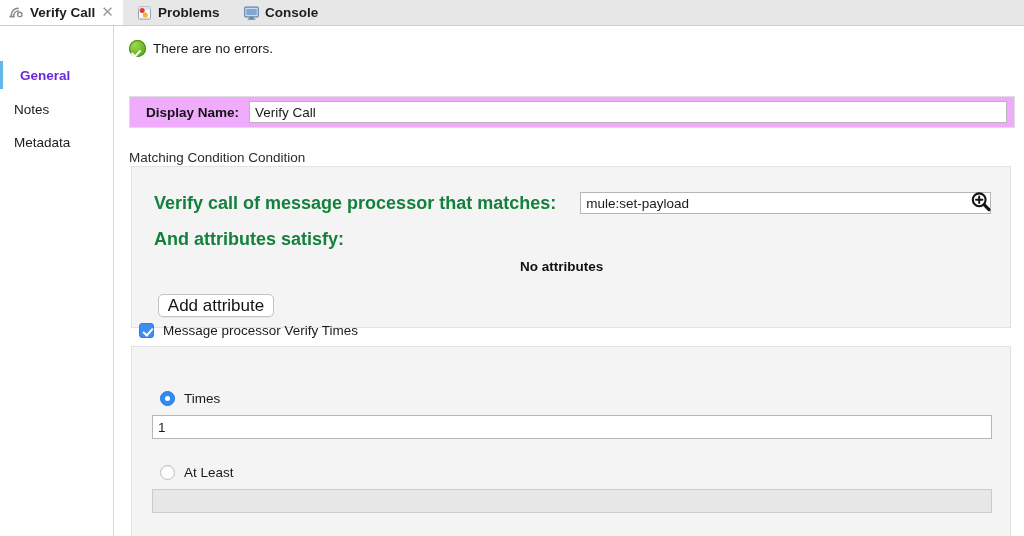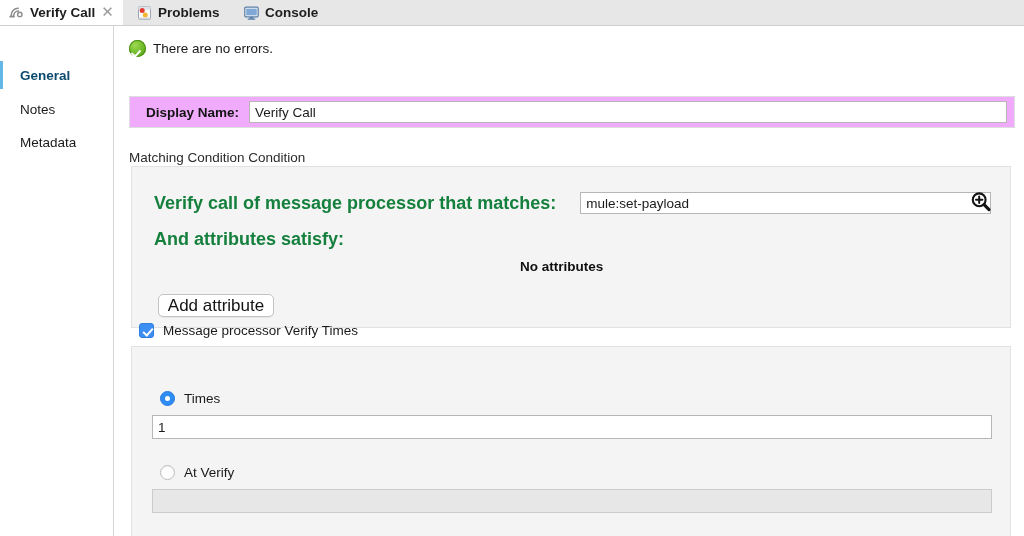--- a/index.html
+++ b/index.html
@@ -65,24 +65,24 @@
     border-right: 1px solid #d6d6d6;
     box-sizing: border-box;
   }
   .side-item {
     position: absolute; left: 0;
     width: 113px; height: 28px;
     display: flex; align-items: center;
     font-size: 13.5px;
     color: #1a1a1a;
     box-sizing: border-box;
-    padding-left: 20px;
+    padding-left: 14px;
   }
   .side-item.selected {
-    color: #0c4a6e;
+    color: #6d28d9;
     font-weight: bold;
     border-left: 3px solid #63b8e8;
     padding-left: 17px;
   }
   #side-general  { top: 35px; }
   #side-notes    { top: 69px; }
   #side-metadata { top: 102px; }
 
   
   .content {
@@ -365,20 +365,20 @@
     <div class="groupbox" id="gb-times">
 
       <div class="radio-row" id="row-times">
         <span class="radio on"></span>
         <span class="radio-label">Times</span>
       </div>
       <input class="txtinput wideinput" id="times-input" type="text" value="1" style="">
 
       <div class="radio-row" id="row-atleast">
         <span class="radio off"></span>
-        <span class="radio-label">At Verify</span>
+        <span class="radio-label">At Least</span>
       </div>
       <div class="disabledinput"></div>
 
     </div>
 
   </div>
 </div>
 
 </body></html>

